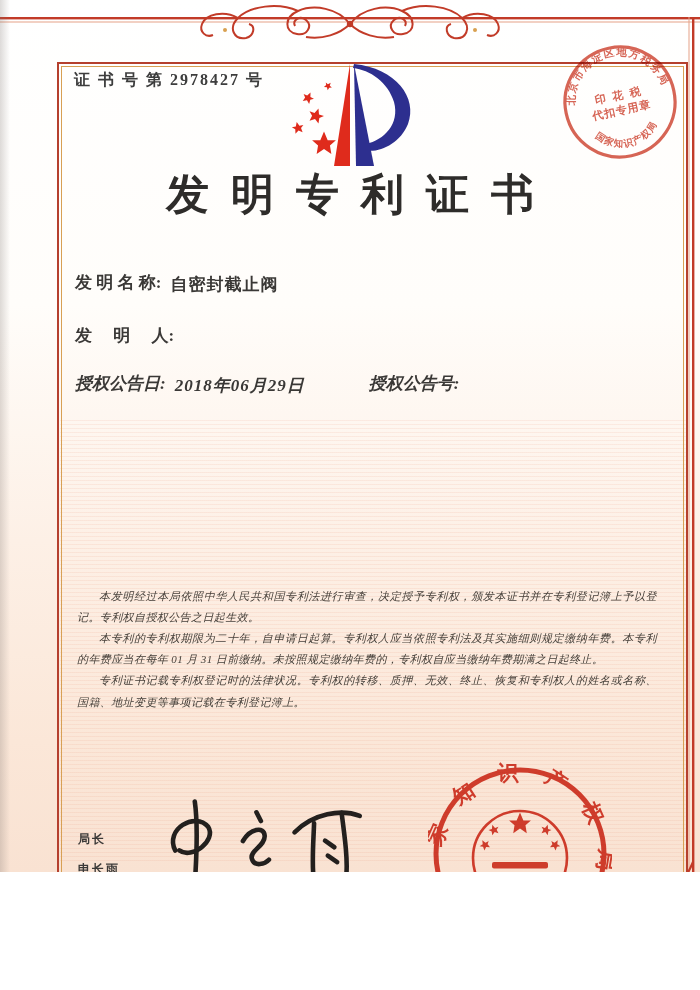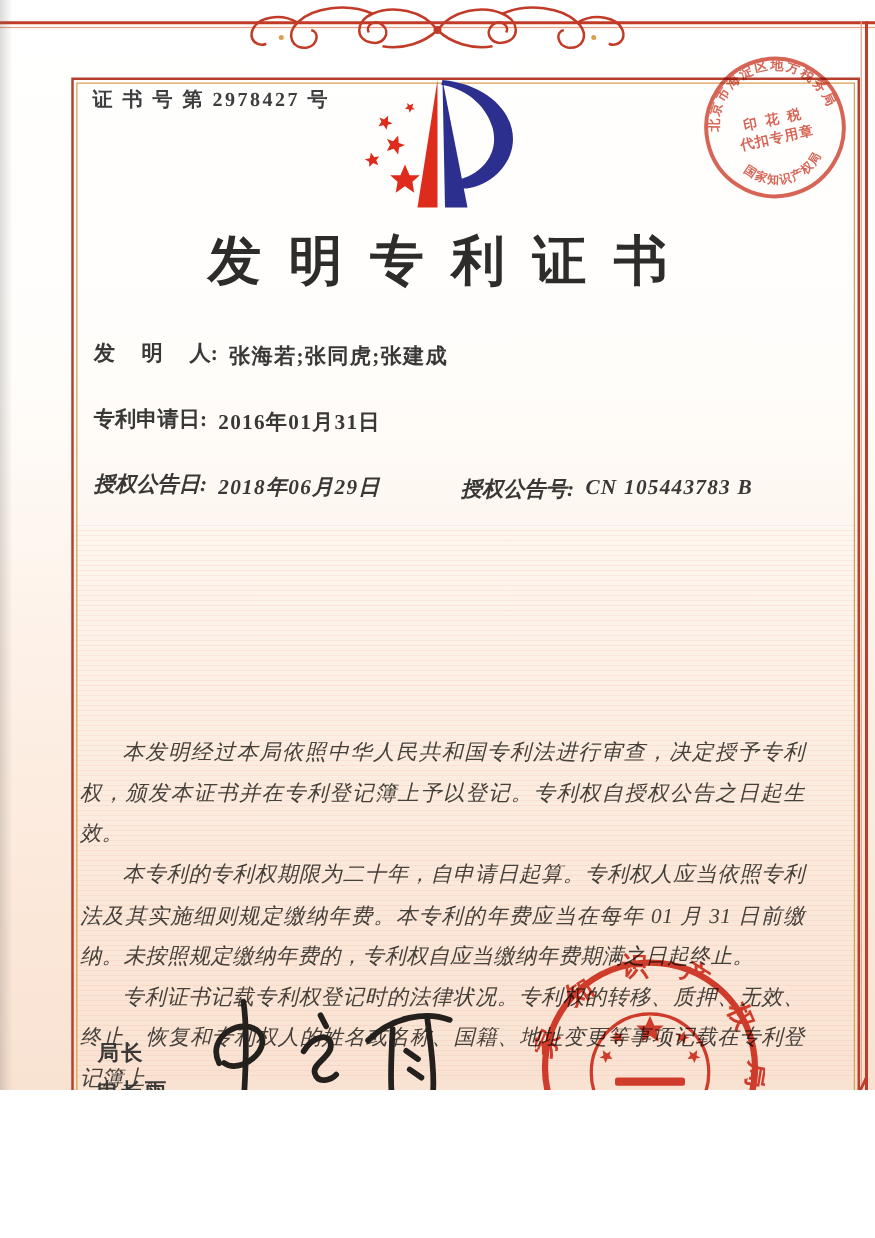--- a/index.html
+++ b/index.html
@@ -23,38 +23,38 @@
 
   
   .outer-ornaments { position:absolute; inset:0; z-index:5; pointer-events:none; }
 
   .cert-number { position:absolute; left:74px; top:70px; z-index:2;
     font-size:16px; color:#3d3d3d; letter-spacing:2px; white-space:pre; font-weight:600; }
 
   .logo { position:absolute; left:276px; top:54px; z-index:2; }
   .seal-top { position:absolute; left:558px; top:40px; z-index:4; mix-blend-mode:multiply; opacity:.85; transform:rotate(-12deg); }
 
-  .title { position:absolute; left:0; right:0; top:180px; z-index:2; text-align:center;
+  .title { position:absolute; left:0; right:0; top:166px; z-index:2; text-align:center;
     font-size:43px; font-weight:bold; color:#2e2c2a; letter-spacing:22px; text-indent:22px; }
 
   .fields { position:absolute; left:75px; top:272px; width:578px; z-index:2;
     font-size:17px; color:#3a3836; font-weight:600; }
   .field-row { display:flex; align-items:flex-start; margin-bottom:27px; line-height:1.25; }
   .field-label { white-space:pre; flex:0 0 auto; }
   .field-value { margin-left:9px; letter-spacing:1px; max-width:478px; line-height:1.5; }
   .grant-row { display:flex; }
   .grant-pair { display:flex;font-style:italic; }
   .grant-pair + .grant-pair { margin-left:64px;align-items:flex-end; }
 
-  .body-text { position:absolute; left:64px; top:586px; width:580px; z-index:2;
-    font-size:17px; line-height:1.92; color:#46403a; text-align:justify;
+  .body-text { position:absolute; left:77px; top:586px; width:580px; z-index:2;
+    font-size:11px; line-height:1.92; color:#46403a; text-align:justify;
     font-style:italic; letter-spacing:0.4px; }
   .body-text p { text-indent:2em; }
 
-  .signer { position:absolute; left:78px; z-index:2; font-size:17px; color:#3c3a38; font-weight:600;
+  .signer { position:absolute; left:78px; z-index:2; font-size:12px; color:#3c3a38; font-weight:600;
     font-family:"Liberation Sans","DejaVu Sans",sans-serif; letter-spacing:2px; }
   .signer.t1 { top:831px; }
   .signer.t2 { top:861px; }
   .signature { position:absolute; left:145px; top:792px; z-index:3; transform:rotate(-3deg); }
 
   .seal-bottom { position:absolute; left:428px; top:762px; z-index:4; mix-blend-mode:multiply; opacity:.9; }
   .seal-date { position:absolute; left:436px; top:886px; z-index:5; font-size:16.5px; font-weight:700;
     color:#553a2d; letter-spacing:1.5px; }
 
   .footer { position:absolute; left:0; right:0; top:933px; z-index:2; text-align:center;
@@ -137,35 +137,33 @@
       <text font-size="9.5" font-weight="bold" letter-spacing="1">
         <textPath href="#sealTopArcB" startOffset="50%" text-anchor="middle">国家知识产权局</textPath>
       </text>
     </g>
   </svg>
 
   <div class="title">发明专利证书</div>
 
   <div class="fields">
     <div class="field-row">
-      <span class="field-label">发　 明　 人:</span>
-      <span class="field-value">张海若;张同虎;张建成</span>
+      <span class="field-label">发 明 名 称:</span>
+      <span class="field-value">自密封截止阀</span>
     </div>
     <div class="field-row">
-      <span class="field-label">专利申请日:</span>
-      <span class="field-value">2016年01月31日</span>
+      <span class="field-label">发　 明　 人:</span>
     </div>
     <div class="field-row grant-row">
       <span class="grant-pair">
         <span class="field-label">授权公告日:</span>
         <span class="field-value">2018年06月29日</span>
       </span>
       <span class="grant-pair">
         <span class="field-label">授权公告号:</span>
-        <span class="field-value">CN 105443783 B</span>
       </span>
     </div>
   </div>
 
   <div class="body-text">
     <p>本发明经过本局依照中华人民共和国专利法进行审查，决定授予专利权，颁发本证书并在专利登记簿上予以登记。专利权自授权公告之日起生效。</p>
     <p>本专利的专利权期限为二十年，自申请日起算。专利权人应当依照专利法及其实施细则规定缴纳年费。本专利的年费应当在每年 01 月 31 日前缴纳。未按照规定缴纳年费的，专利权自应当缴纳年费期满之日起终止。</p>
     <p>专利证书记载专利权登记时的法律状况。专利权的转移、质押、无效、终止、恢复和专利权人的姓名或名称、国籍、地址变更等事项记载在专利登记簿上。</p>
   </div>
 

